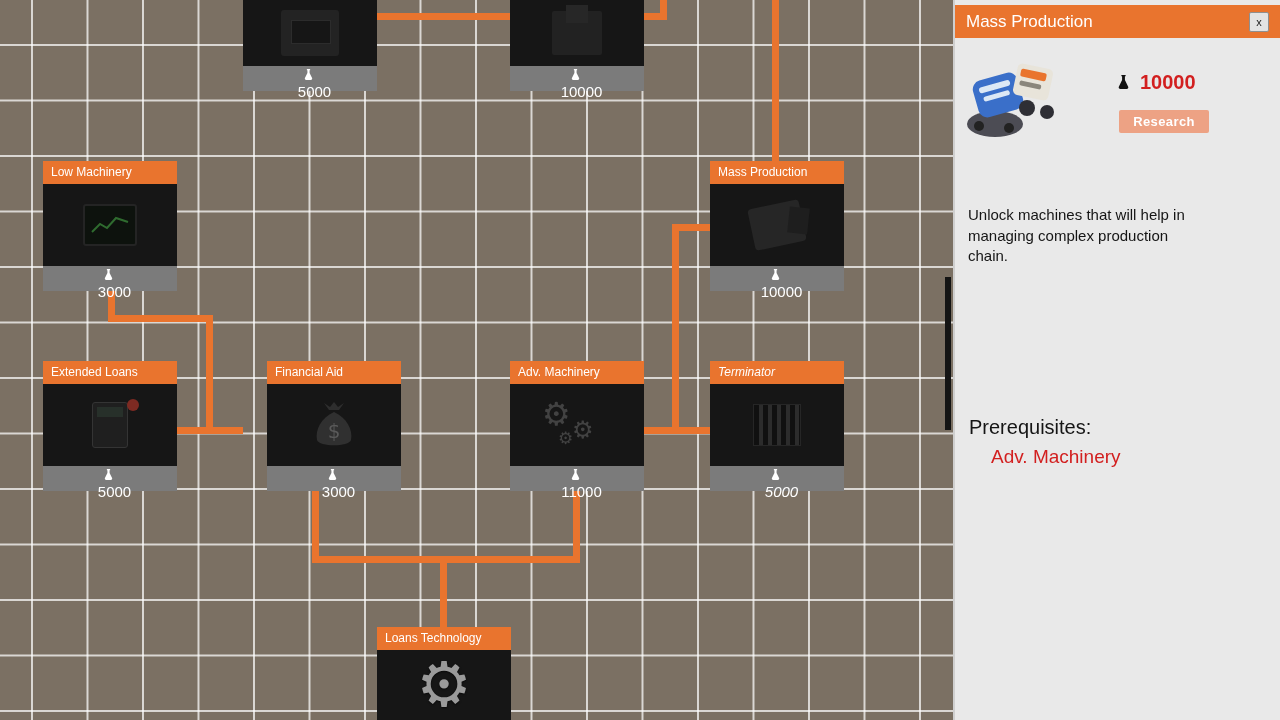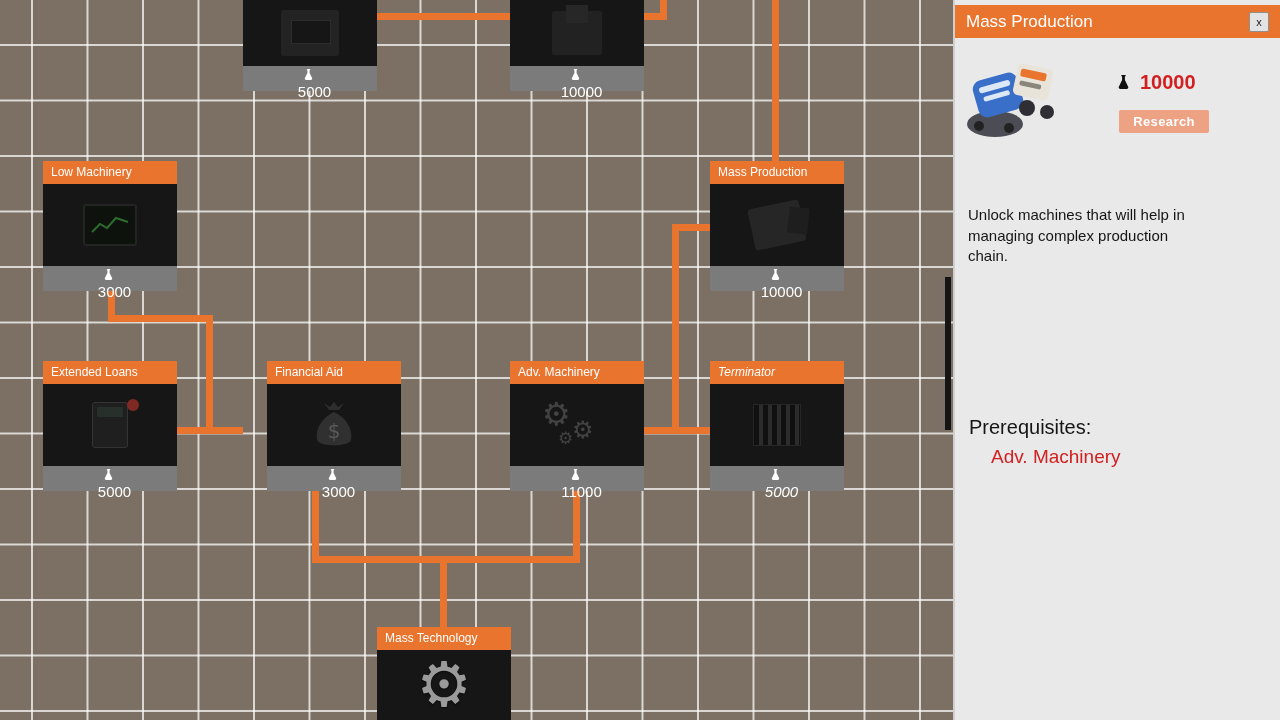--- a/index.html
+++ b/index.html
@@ -242,21 +242,21 @@
     </div>
     <div class="bar">
       <svg class="flask">
           <use href="#flask"></use>
         </svg>
       <span>5000</span>
     </div>
   </div>
 
   <div class="node n8">
-    <div class="title">Mass Technology</div>
+    <div class="title">Loans Technology</div>
     <div class="body">
       <span class="biggear">⚙</span>
     </div>
   </div>
 
   <div class="scrollbar"></div>
 </div>
 
 <aside class="panel">
   <div class="panel-header">

